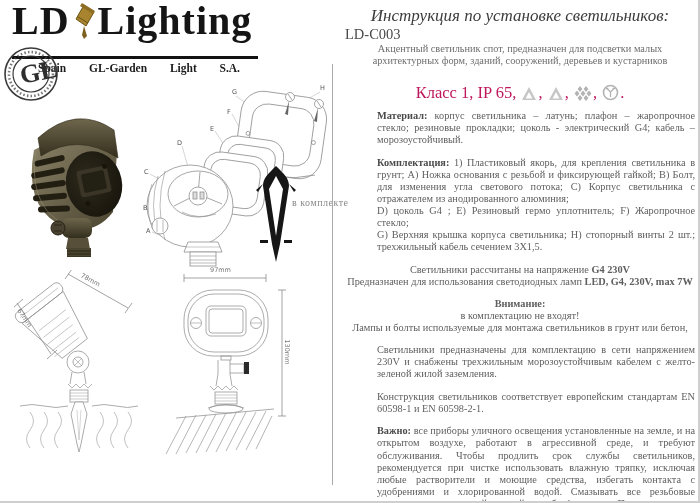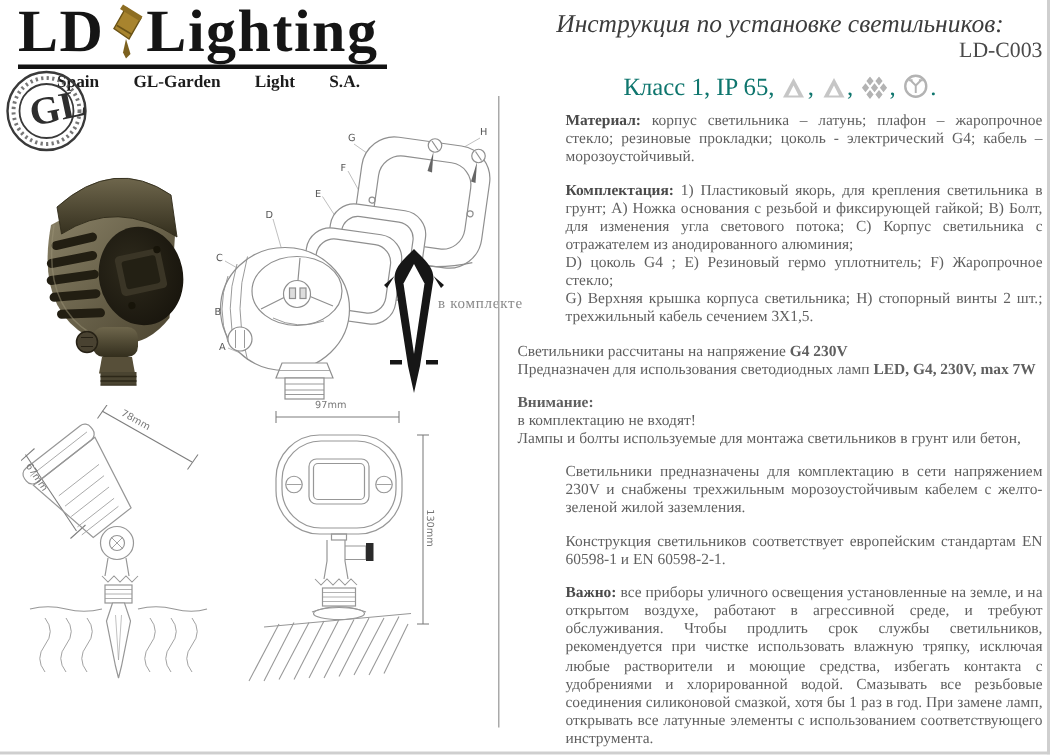--- a/index.html
+++ b/index.html
@@ -1,47 +1,47 @@
 <!DOCTYPE html>
 <html><head>
 <meta charset="utf-8">
 <style>
   html,body{margin:0;padding:0;background:#e8e8e8;}
   .page{position:relative;width:700px;height:503px;background:#ffffff;overflow:hidden;
         font-family:"Liberation Serif",serif;color:#5a5a5a;
         border-right:2px solid #cfcfcf;border-bottom:2px solid #cfcfcf;box-sizing:border-box;}
   
   .brand{position:absolute;left:12px;top:0;width:246px;}
-  .brand-line{display:flex;align-items:flex-end;border-bottom:3px solid #121212;padding-bottom:1px;}
+  .brand-line{display:flex;align-items:flex-end;border-bottom:3px solid #121212;padding-bottom:14px;}
   .brand-ld,.brand-lighting{font-weight:bold;color:#151515;font-size:40px;line-height:42px;letter-spacing:1px;}
   .brand-lamp{margin:0 1px 2px 1px;}
   .brand-sub{display:flex;justify-content:space-between;width:202px;margin:3px 0 0 26px;
              font-weight:bold;font-size:11.5px;color:#1c1c1c;}
   .stamp{position:absolute;left:3px;top:46px;}
   .stamp text{font-family:"Liberation Serif",serif;font-weight:bold;font-size:26px;fill:#2e2e2e;}
   
   .photo{position:absolute;left:18px;top:92px;}
   .exploded{position:absolute;left:138px;top:84px;width:196px;height:186px;}
   .exploded .plabel{position:absolute;font-size:6.5px;color:#555;font-family:"DejaVu Sans",sans-serif;}
   .spike{position:absolute;left:252px;top:164px;}
   .kit-note{position:absolute;left:292px;top:197px;font-size:10px;color:#8a8a8a;letter-spacing:.5px;}
   .draw{position:absolute;}
   .draw .dim{position:absolute;font-size:6.5px;color:#777;font-family:"DejaVu Sans",sans-serif;white-space:nowrap;}
   .caption{position:absolute;font-size:11.5px;color:#666;text-align:center;}
   .divider{position:absolute;left:332px;top:64px;width:1px;height:421px;background:#a9a9a9;}
   
   .rcol{position:absolute;left:345px;top:5px;width:350px;font-size:10.3px;line-height:12.1px;color:#5f5f5f;}
   .r-title{font-style:italic;font-size:17px;line-height:21px;color:#3c3c3c;text-align:center;}
-  .r-model{font-size:14.5px;line-height:16px;color:#4a4a4a;text-align:right;}
+  .r-model{font-size:14.5px;line-height:16px;color:#4a4a4a;text-align:left;}
   .r-sub{text-align:center;color:#6e6e6e;margin-top:1px;}
-  .r-class{text-align:center;font-size:16.5px;line-height:26px;color:#0f766e;margin-top:3px;}
+  .r-class{text-align:center;font-size:16.5px;line-height:26px;color:#be185d;margin-top:13px;}
   .r-class .cicon{display:inline-block;vertical-align:-3px;margin:0 1px;}
   .r-par{text-align:justify;margin-top:3px;margin-left:32px;}
   .r-par b{color:#4a4a4a;}
-  .r-center{text-align:left;} .mt8{margin-top:8px;} .mt10{margin-top:10px;} .mt6{margin-top:6px;}
+  .r-center{text-align:center;} .mt8{margin-top:8px;} .mt10{margin-top:10px;} .mt6{margin-top:6px;}
   .blk{display:block;}
   .r-att2{font-style:italic;text-align:left;}
   svg{display:block;}
 </style>
 </head>
 <body>
 
 <div class="page">
 
   <div class="brand">
@@ -294,20 +294,21 @@
     </svg>
     <span class="dim" style="left:78px;top:0px">97mm</span>
     <span class="dim" style="left:142px;top:82px;transform:rotate(90deg)">130mm</span>
   </div>
 
   <div class="divider"></div>
 
   <div class="rcol">
     <div class="r-title">Инструкция по установке светильников:</div>
     <div class="r-model">LD-C003</div>
+    <div class="r-sub">Акцентный светильник спот, предназначен для подсветки малых архитектурных форм, зданий, сооружений, деревьев и кустарников</div>
 
     <div class="r-class">
       <span>Класс 1,  IP 65,</span>
       <span class="cicon">
         <svg width="16" height="15" viewBox="0 0 16 15">
             <path d="M8 1 L15 14 H1 Z" fill="#c6c6c6"></path>
             <path d="M8 6 L11.4 12.6 H4.6 Z" fill="#ffffff"></path>
           </svg>
       </span><span>,</span>
       <span class="cicon">

